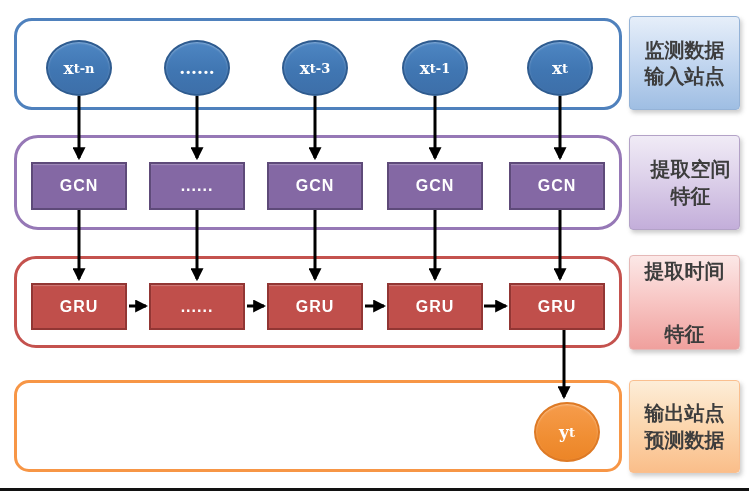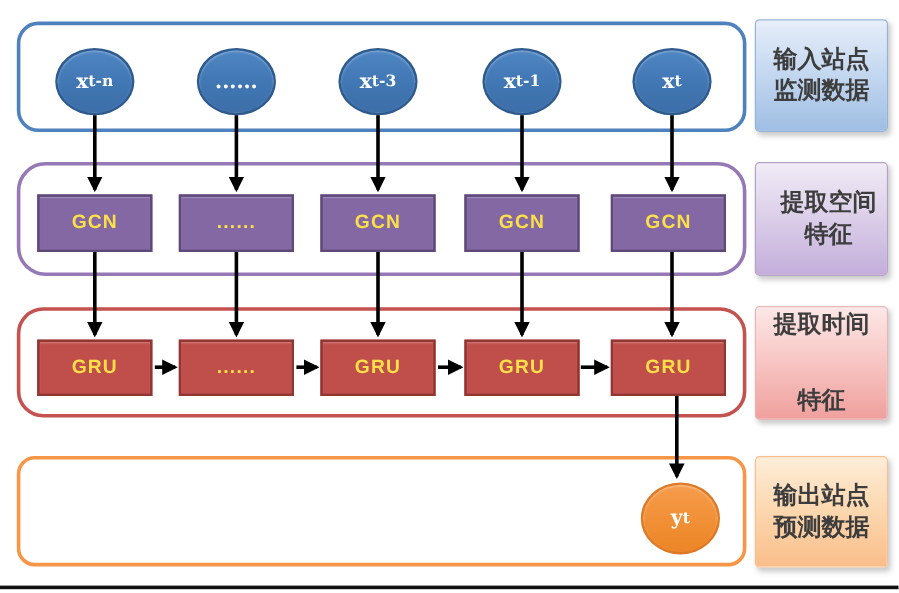--- a/index.html
+++ b/index.html
@@ -36,21 +36,21 @@
     width:66px; height:60px; left:534px; top:402px;
     background:linear-gradient(180deg,#f69c4c 0%, #f08e33 60%, #ec8527 100%);
     border:2px solid #de7a25;
     box-shadow: inset 0 1px 2px rgba(255,255,255,0.4);
   }
   .n1{left:46px;} .n2{left:164px;} .n3{left:282px;} .n4{left:402px;} .n5{left:527px;}
 
   
   .cell {
     position:absolute; width:96px; display:flex; align-items:center; justify-content:center;
-    color:#fde047; font-weight:bold; font-size:16px; letter-spacing:1px;
+    color:#ffffff; font-weight:bold; font-size:16px; letter-spacing:1px;
     font-family:"Liberation Sans", sans-serif;
   }
   .cell.gcnc { top:162px; height:48px; background:#8468a4; border:2px solid #5e4a79;
                box-shadow: inset 0 1px 1px rgba(255,255,255,0.25); }
   .cell.gruc { top:283px; height:47px; background:#c04f4b; border:2px solid #923634;
                box-shadow: inset 0 1px 1px rgba(255,255,255,0.25); }
   .c1{left:31px;} .c2{left:149px;} .c3{left:267px;} .c4{left:387px;} .c5{left:509px;}
 
   
   .sidelabel {
@@ -134,22 +134,22 @@
   <div class="cell gruc c5">
       <span>GRU</span>
     </div>
 
   <div class="node out">
     <span>y</span>
       <sub>t</sub>
   </div>
 
   <div class="sidelabel l1">
+    <span>监测数据</span>
     <span>输入站点</span>
-    <span>监测数据</span>
   </div>
   <div class="sidelabel l2">
     <span>提取空间</span>
     <span>特征</span>
   </div>
   <div class="sidelabel l3">
     <span>提取时间</span>
     <span>特征</span>
   </div>
   <div class="sidelabel l4">

